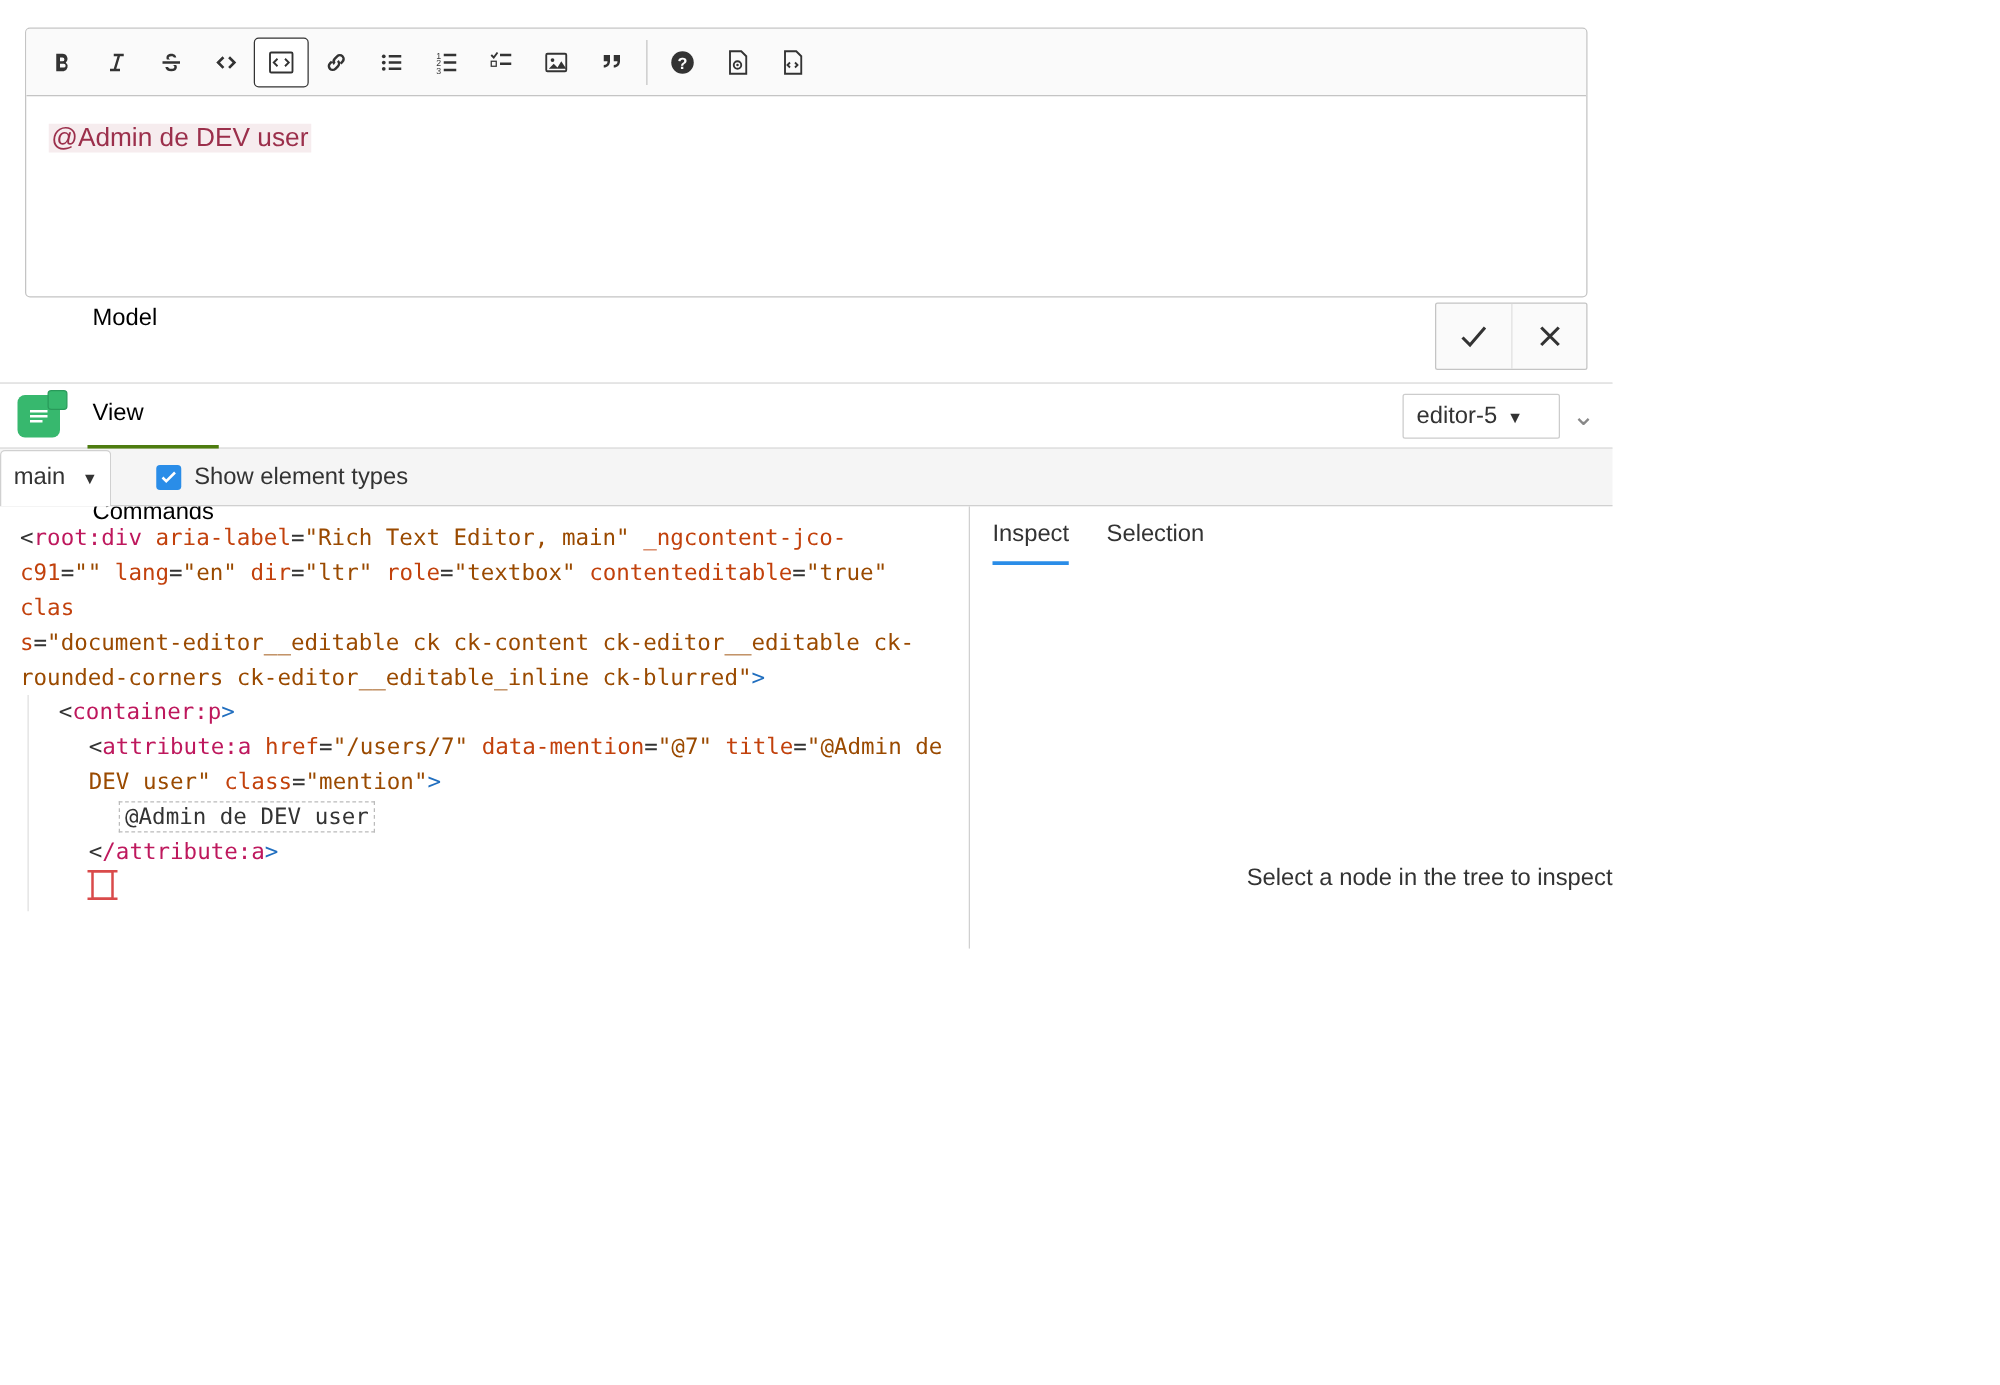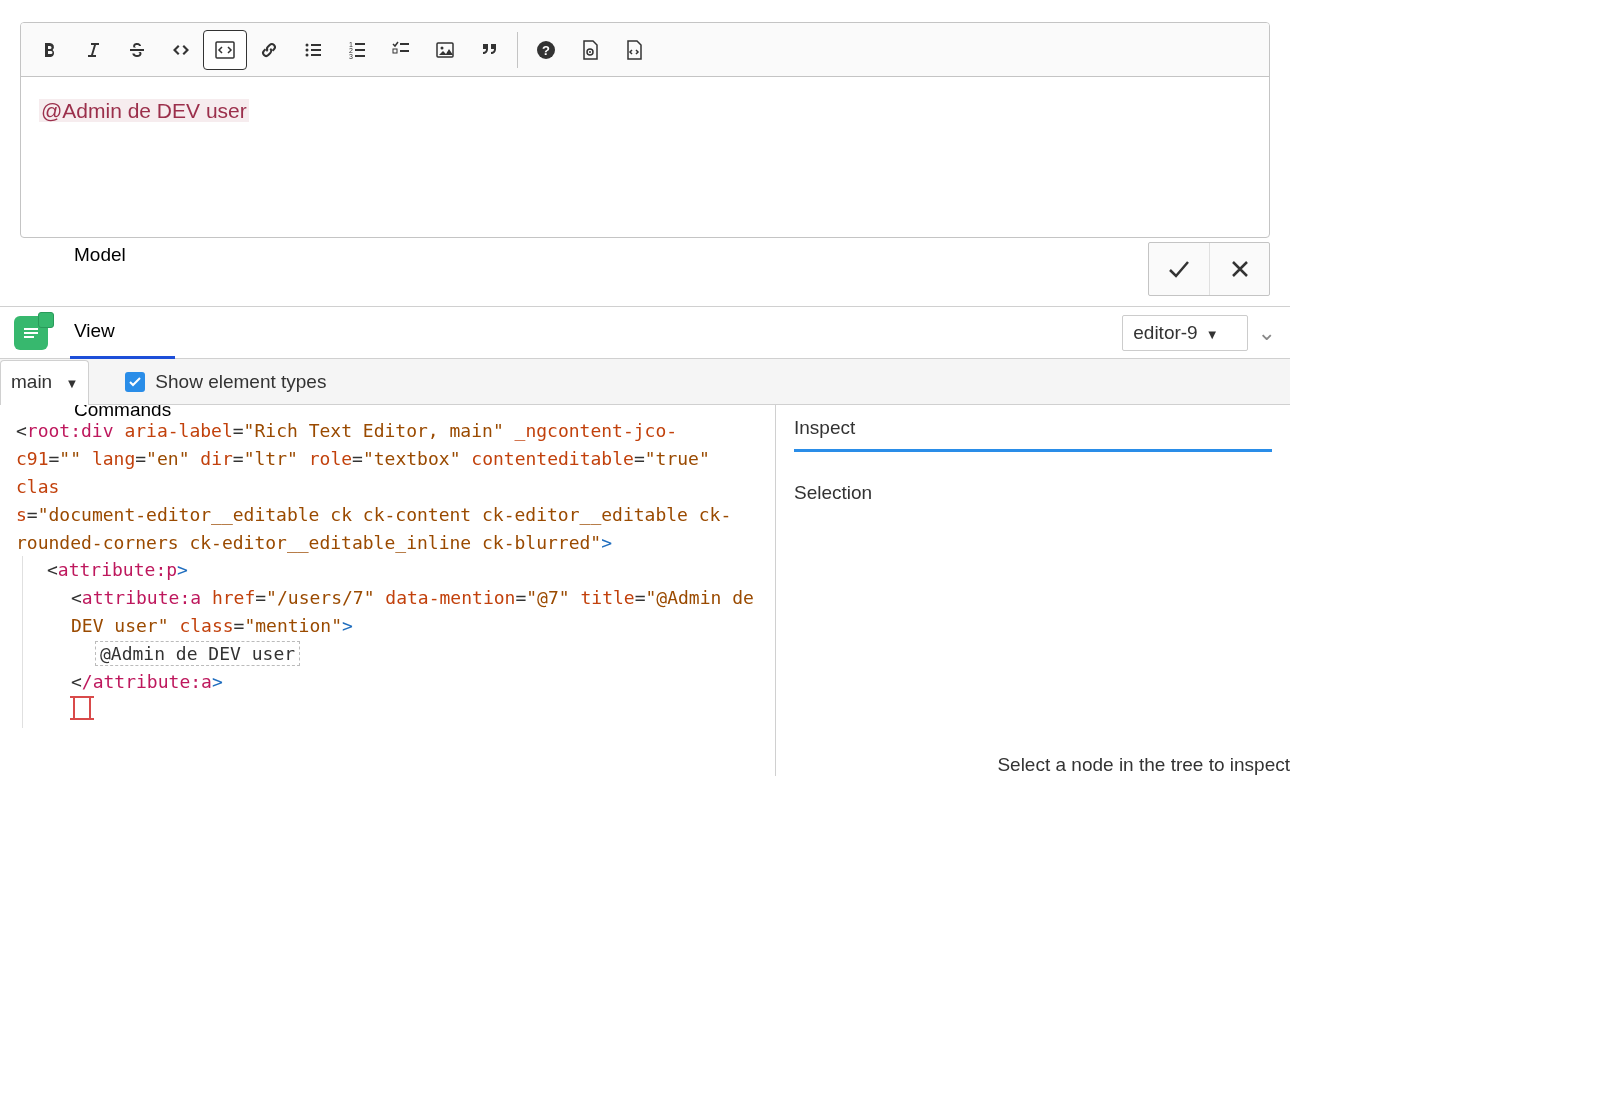--- a/index.html
+++ b/index.html
@@ -57,21 +57,21 @@
   width:34px; height:34px; background:#37b86e; border-radius:6px;
   display:flex; align-items:center; justify-content:center; margin-right:22px;
   position:relative;
 }
 .insp-logo::after{
   content:""; position:absolute; top:-4px; right:-6px; width:14px; height:14px;
   background:#37b86e; border:1px solid #299a5a; border-radius:3px;
 }
 .insp-tabs { display:flex; gap: 26px; font-size:19px;flex-direction:column; }
 .insp-tab { padding: 14px 4px; cursor:pointer; color:#000; }
-.insp-tab.active { border-bottom: 3px solid #1d4ed8; }
+.insp-tab.active { border-bottom: 3px solid #4d7c0f; }
 .insp-right { margin-left:auto; display:flex; align-items:center; gap:10px; }
 .editor-select {
   border:1px solid #ccc; border-radius:2px; padding:6px 28px 6px 10px;
   font-size:19px; background:#fff; position:relative;
 }
 .chev { margin-left:8px; font-size:13px; }
 
 .insp-subhead {
   display:flex; align-items:center; background:#f5f5f5;
   border-bottom:1px solid #d0d0d0; height: 46px; padding:0 14px; font-size:19px;
@@ -90,21 +90,21 @@
   color:#fff;
 }
 
 .insp-body { display:flex; }
 .tree-pane {
   width:776px; border-right:1px solid #d0d0d0; padding:12px 16px 30px 16px;
   font-family: Menlo, Consolas, monospace; font-size:18px; line-height:1.55;
   color:#333;
 }
 .side-pane { flex:1; }
-.side-tabs { display:flex; gap:30px; padding:12px 18px 0 18px; font-size:19px;flex-direction:column; }
+.side-tabs { display:flex; gap:30px; padding:12px 18px 0 18px; font-size:19px; }
 .side-tab { padding-bottom:10px; cursor:pointer; }
 .side-tab.active { border-bottom:3px solid #2a8de8; }
 .side-empty {
   padding-top: 240px; text-align:right; font-size:19px; color:#333;
 }
 
 
 .tag { color:#be185d; }
 .attr-name { color:#c2410c; }
 .attr-val { color:#9a4a00; }
@@ -255,42 +255,42 @@
             <rect x="2" y="12" width="10" height="2" fill="#fff"></rect>
           </svg>
       </div>
       <div class="insp-tabs">
         <div class="insp-tab">Model</div>
         <div class="insp-tab active">View</div>
         <div class="insp-tab">Commands</div>
       </div>
       <div class="insp-right">
         <div class="editor-select">
-          <span>editor-9</span><span class="chev">▼</span>
+          <span>editor-5</span><span class="chev">▼</span>
         </div>
         <span style="font-size:22px;color:#888;cursor:pointer;">⌄</span>
       </div>
     </div>
 
     <div class="insp-subhead">
       <span class="main-select">
         <span>main</span> <span class="chev">▼</span>
       </span>
       <span class="chk">
           <svg width="14" height="14" viewBox="0 0 14 14">
             <path d="M2 7l3 3 7-7" fill="none" stroke="#fff" stroke-width="2"></path>
           </svg>
         </span>
       <span>Show element types</span>
     </div>
 
     <div class="insp-body">
       <div class="tree-pane">
 <div>&lt;<span class="tag">root:div</span> <span class="attr-name">aria-label</span>=<span class="attr-val">"<span>Rich Text Editor, main</span>"</span> <span class="attr-name">_ngcontent-jco-<br>c91</span>=<span class="attr-val">"<span></span>"</span> <span class="attr-name">lang</span>=<span class="attr-val">"<span>en</span>"</span> <span class="attr-name">dir</span>=<span class="attr-val">"<span>ltr</span>"</span> <span class="attr-name">role</span>=<span class="attr-val">"<span>textbox</span>"</span> <span class="attr-name">contenteditable</span>=<span class="attr-val">"<span>true</span>"</span> <span class="attr-name">clas<br>s</span>=<span class="attr-val">"<span>document-editor__editable ck ck-content ck-editor__editable ck-rounded-corners ck-editor__editable_inline ck-blurred</span>"</span><span class="punct">&gt;</span></div>
-<div class="ind1 vline">&lt;<span class="tag">attribute:p</span><span class="punct">&gt;</span></div>
+<div class="ind1 vline">&lt;<span class="tag">container:p</span><span class="punct">&gt;</span></div>
 <div class="ind2 vline">&lt;<span class="tag">attribute:a</span> <span class="attr-name">href</span>=<span class="attr-val">"<span>/users/7</span>"</span> <span class="attr-name">data-mention</span>=<span class="attr-val">"<span>@7</span>"</span> <span class="attr-name">title</span>=<span class="attr-val">"<span>@Admin de DEV user</span>"</span> <span class="attr-name">class</span>=<span class="attr-val">"<span>mention</span>"</span><span class="punct">&gt;</span></div>
 <div class="ind3 vline"><span class="txtnode">@Admin de DEV user</span></div>
 <div class="ind2 vline">&lt;<span class="tag">/attribute:a</span><span class="punct">&gt;</span></div>
 <div class="ind2 vline"><span class="cursor-marker"></span></div>
       </div>
 
       <div class="side-pane">
         <div class="side-tabs">
           <div class="side-tab active">Inspect</div>
           <div class="side-tab">Selection</div>

